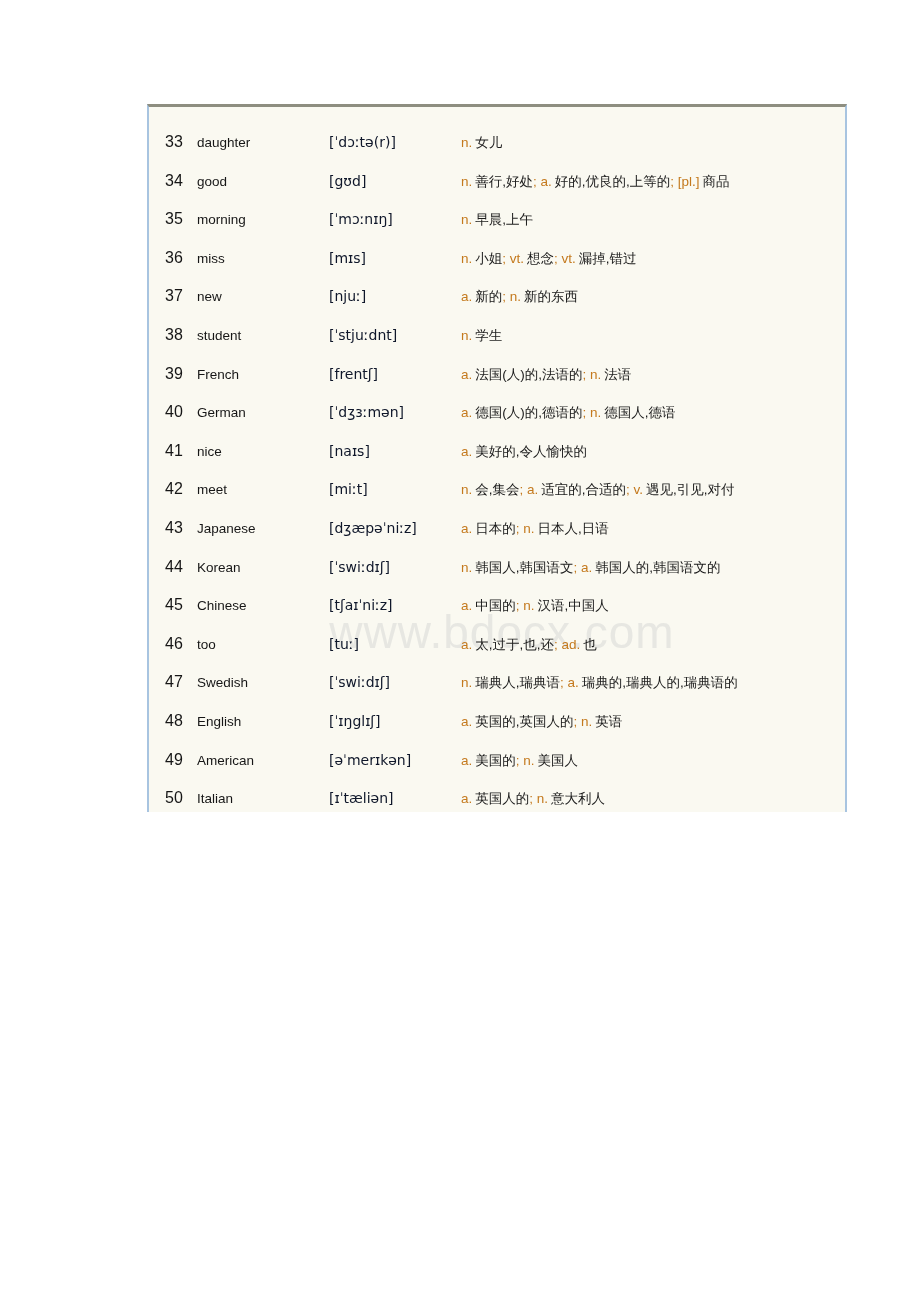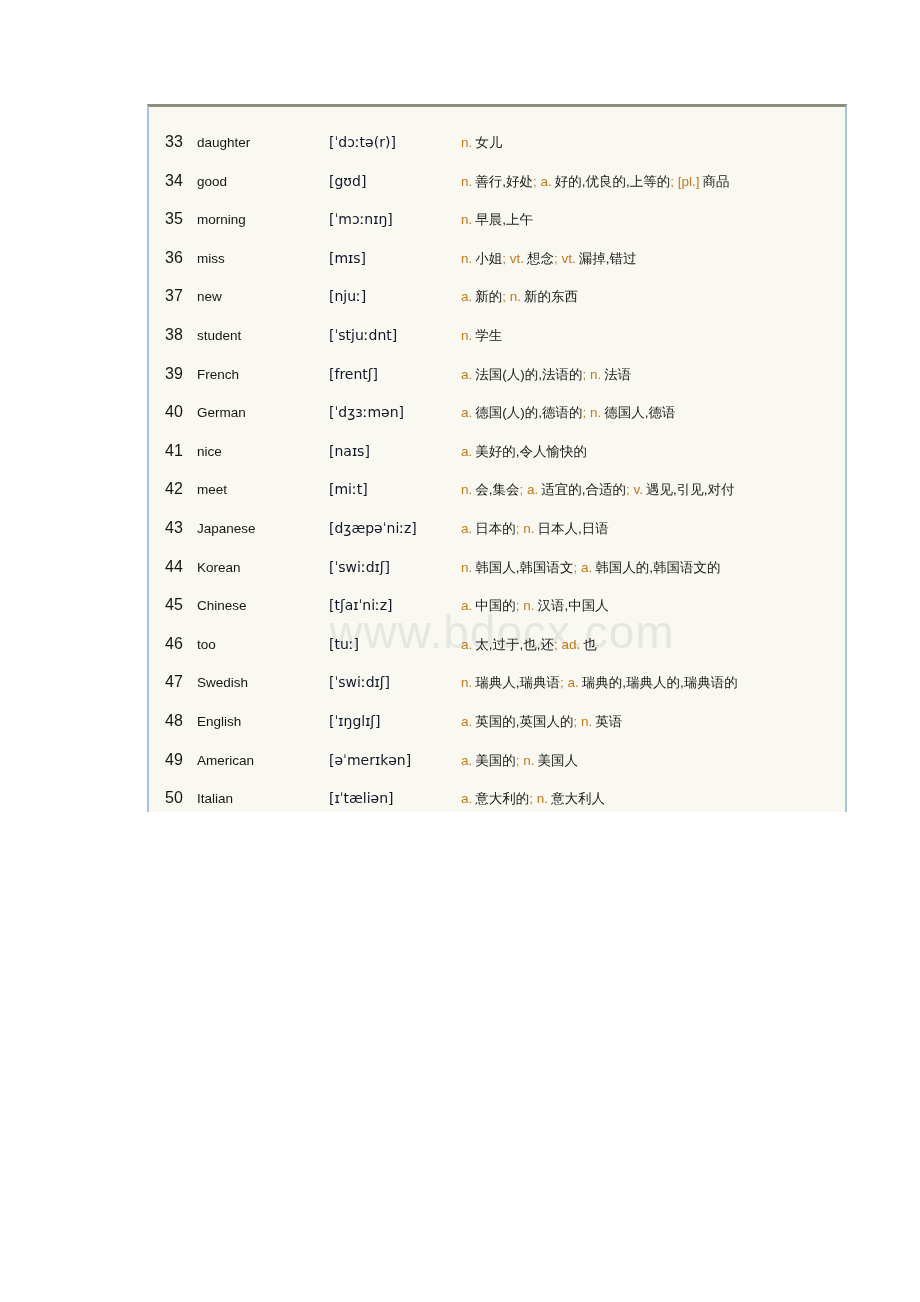--- a/index.html
+++ b/index.html
@@ -218,19 +218,19 @@
         <div class="vocab-row">
           <div class="col-num">49</div>
           <div class="col-word">American</div>
           <div class="col-phon">[əˈmerɪkən]</div>
           <div class="col-def"><span class="pos">a.</span><span style="margin-left: 3px;">美国的</span><span class="sep">; </span><span class="pos">n.</span><span style="margin-left: 3px;">美国人</span></div>
         </div>
         <div class="vocab-row">
           <div class="col-num">50</div>
           <div class="col-word">Italian</div>
           <div class="col-phon">[ɪˈtæliən]</div>
-          <div class="col-def"><span class="pos">a.</span><span style="margin-left: 3px;">意大利的</span><span class="sep">; </span><span class="pos">n.</span><span style="margin-left: 3px;">意大利人</span></div>
+          <div class="col-def"><span class="pos">a.</span><span style="margin-left: 3px;">英国人的</span><span class="sep">; </span><span class="pos">n.</span><span style="margin-left: 3px;">意大利人</span></div>
         </div>
       </div>
 
   </div>
 
 </div>
 
 </body></html>

